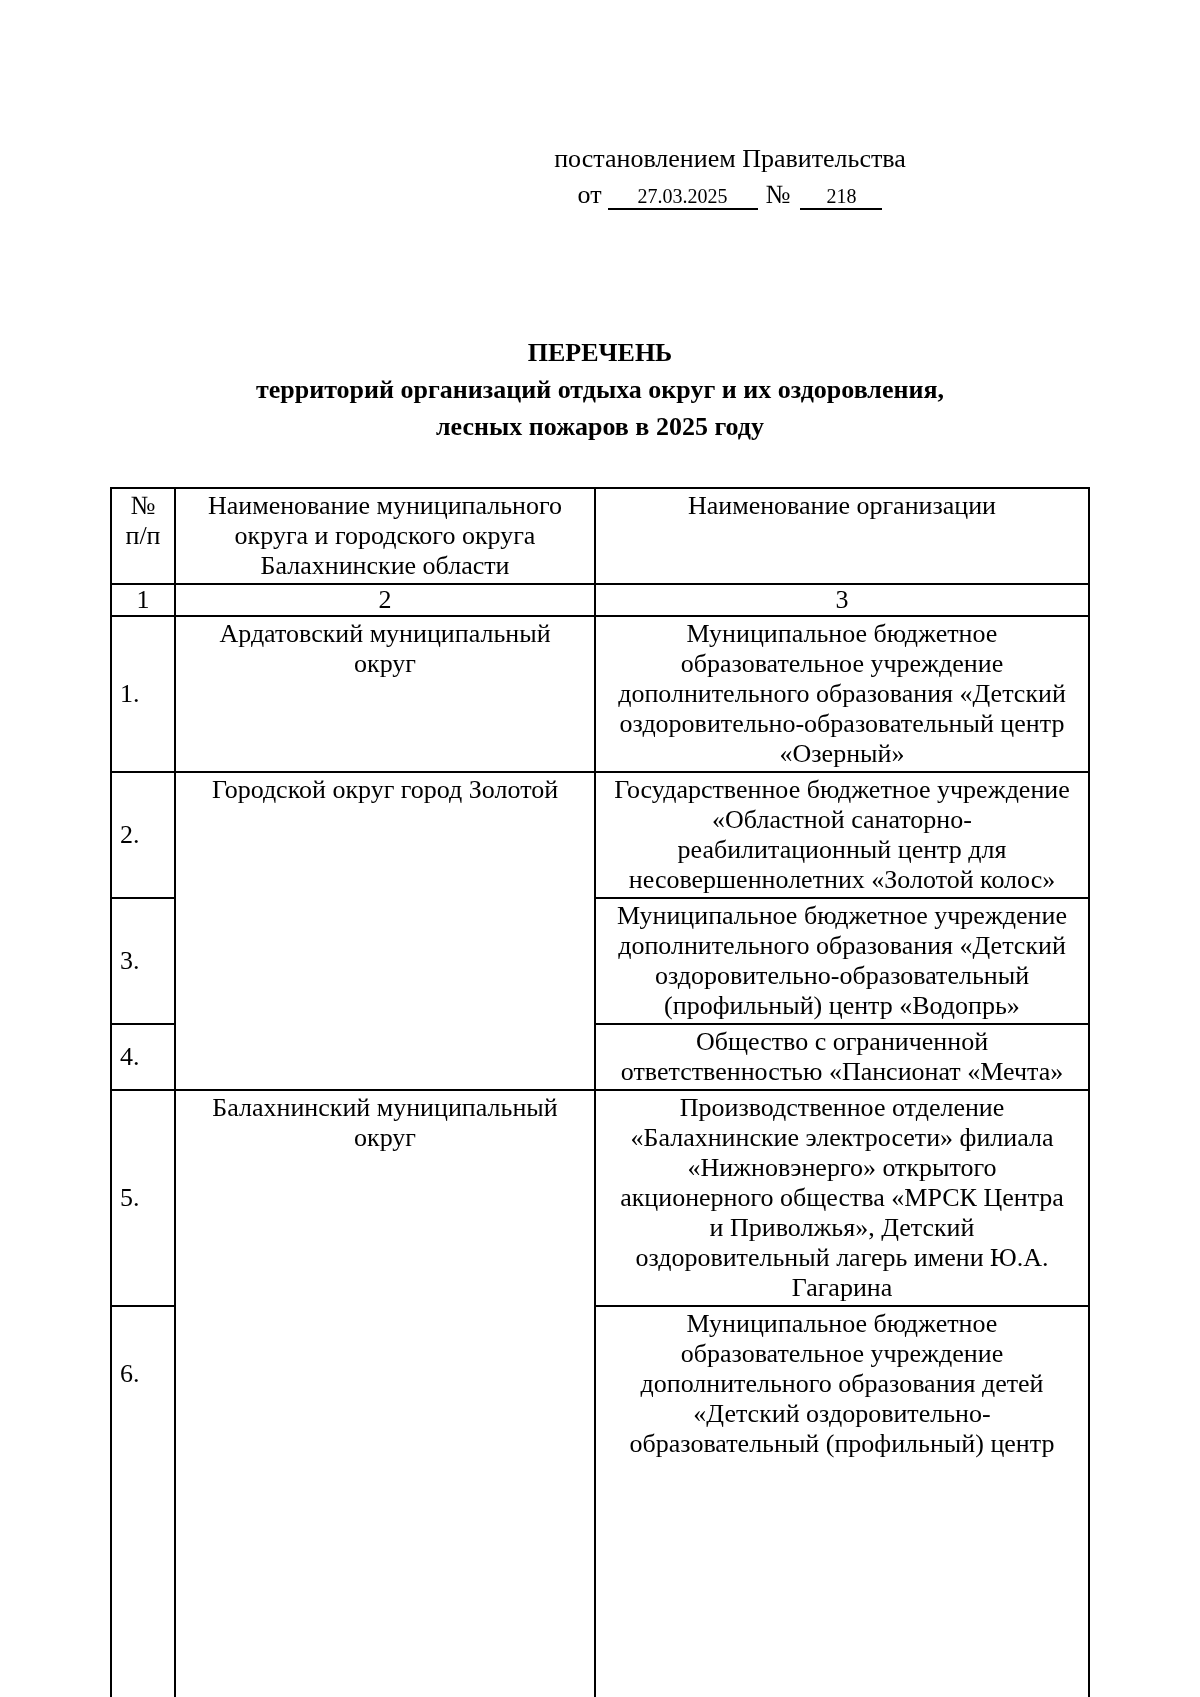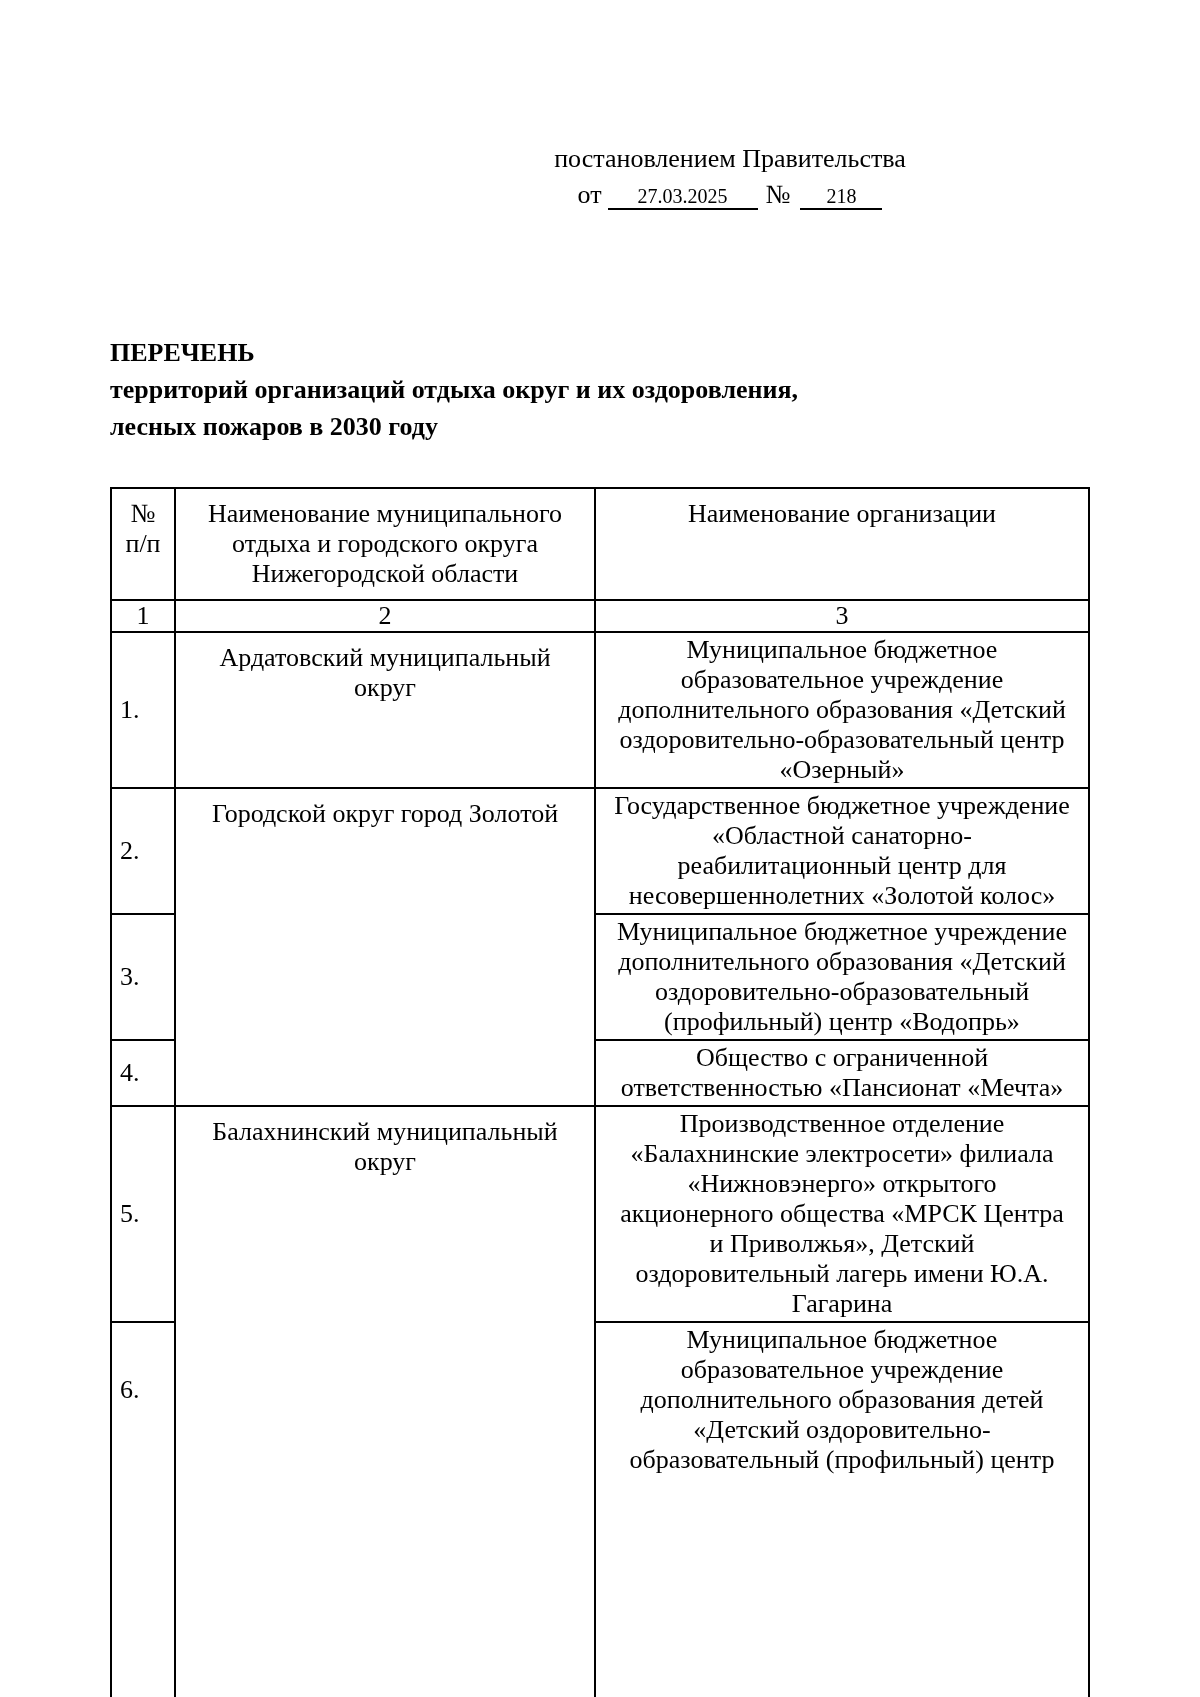--- a/index.html
+++ b/index.html
@@ -36,20 +36,21 @@
   }
   .blank.date { width: 150px; margin: 0 8px 0 6px; }
   .blank.numv { width: 82px; margin-left: 10px; }
 
   
   .doc-title {
     position: absolute;
     top: 334px;
     left: 110px;
     width: 980px;
+    text-align: center;
     font-weight: bold;
     font-size: 26px;
     line-height: 37px;
   }
 
   
   table.doc {
     position: absolute;
     top: 487px;
     left: 110px;
@@ -60,21 +61,21 @@
     line-height: 30px;
   }
   col.c1 { width: 64px; }
   col.c2 { width: 420px; }
   col.c3 { width: 494px; }
   td, th {
     border: 2px solid #000;
     vertical-align: top;
     text-align: center;
     font-weight: normal;
-    padding: 10px 10px;
+    padding: 2px 10px;
   }
   td.org { padding: 2px 16px; }
   td.rownum {
     text-align: left;
     vertical-align: middle;
     padding-left: 8px;
   }
   tr.colnums td { padding: 0 4px; }
   tr.clipped td { height: 400px; vertical-align: top; }
   tr.clipped td.rownum { padding-top: 52px; }
@@ -87,33 +88,33 @@
   <div class="approval">
     <div>постановлением Правительства</div>
     <div class="approval-ref">
       <span>от</span><span class="blank date"><span>27.03.2025</span></span><span>№</span><span class="blank numv"><span>218</span></span>
     </div>
   </div>
 
   <div class="doc-title">
     <div>ПЕРЕЧЕНЬ</div>
     <div>территорий организаций отдыха округ и их оздоровления,</div>
-    <div>лесных пожаров в 2030 году</div>
+    <div>лесных пожаров в 2025 году</div>
   </div>
 
   <table class="doc">
     <colgroup>
         <col class="c1">
         <col class="c2">
         <col class="c3">
       </colgroup>
     <tbody>
       <tr>
         <th>№ п/п</th>
-        <th>Наименование муниципального отдыха и городского округа Нижегородской области</th>
+        <th>Наименование муниципального округа и городского округа Балахнинские области</th>
         <th>Наименование организации</th>
       </tr>
       <tr class="colnums">
         <td>1</td>
         <td>2</td>
         <td>3</td>
       </tr>
 
       <tr>
         <td class="rownum">1.</td>

